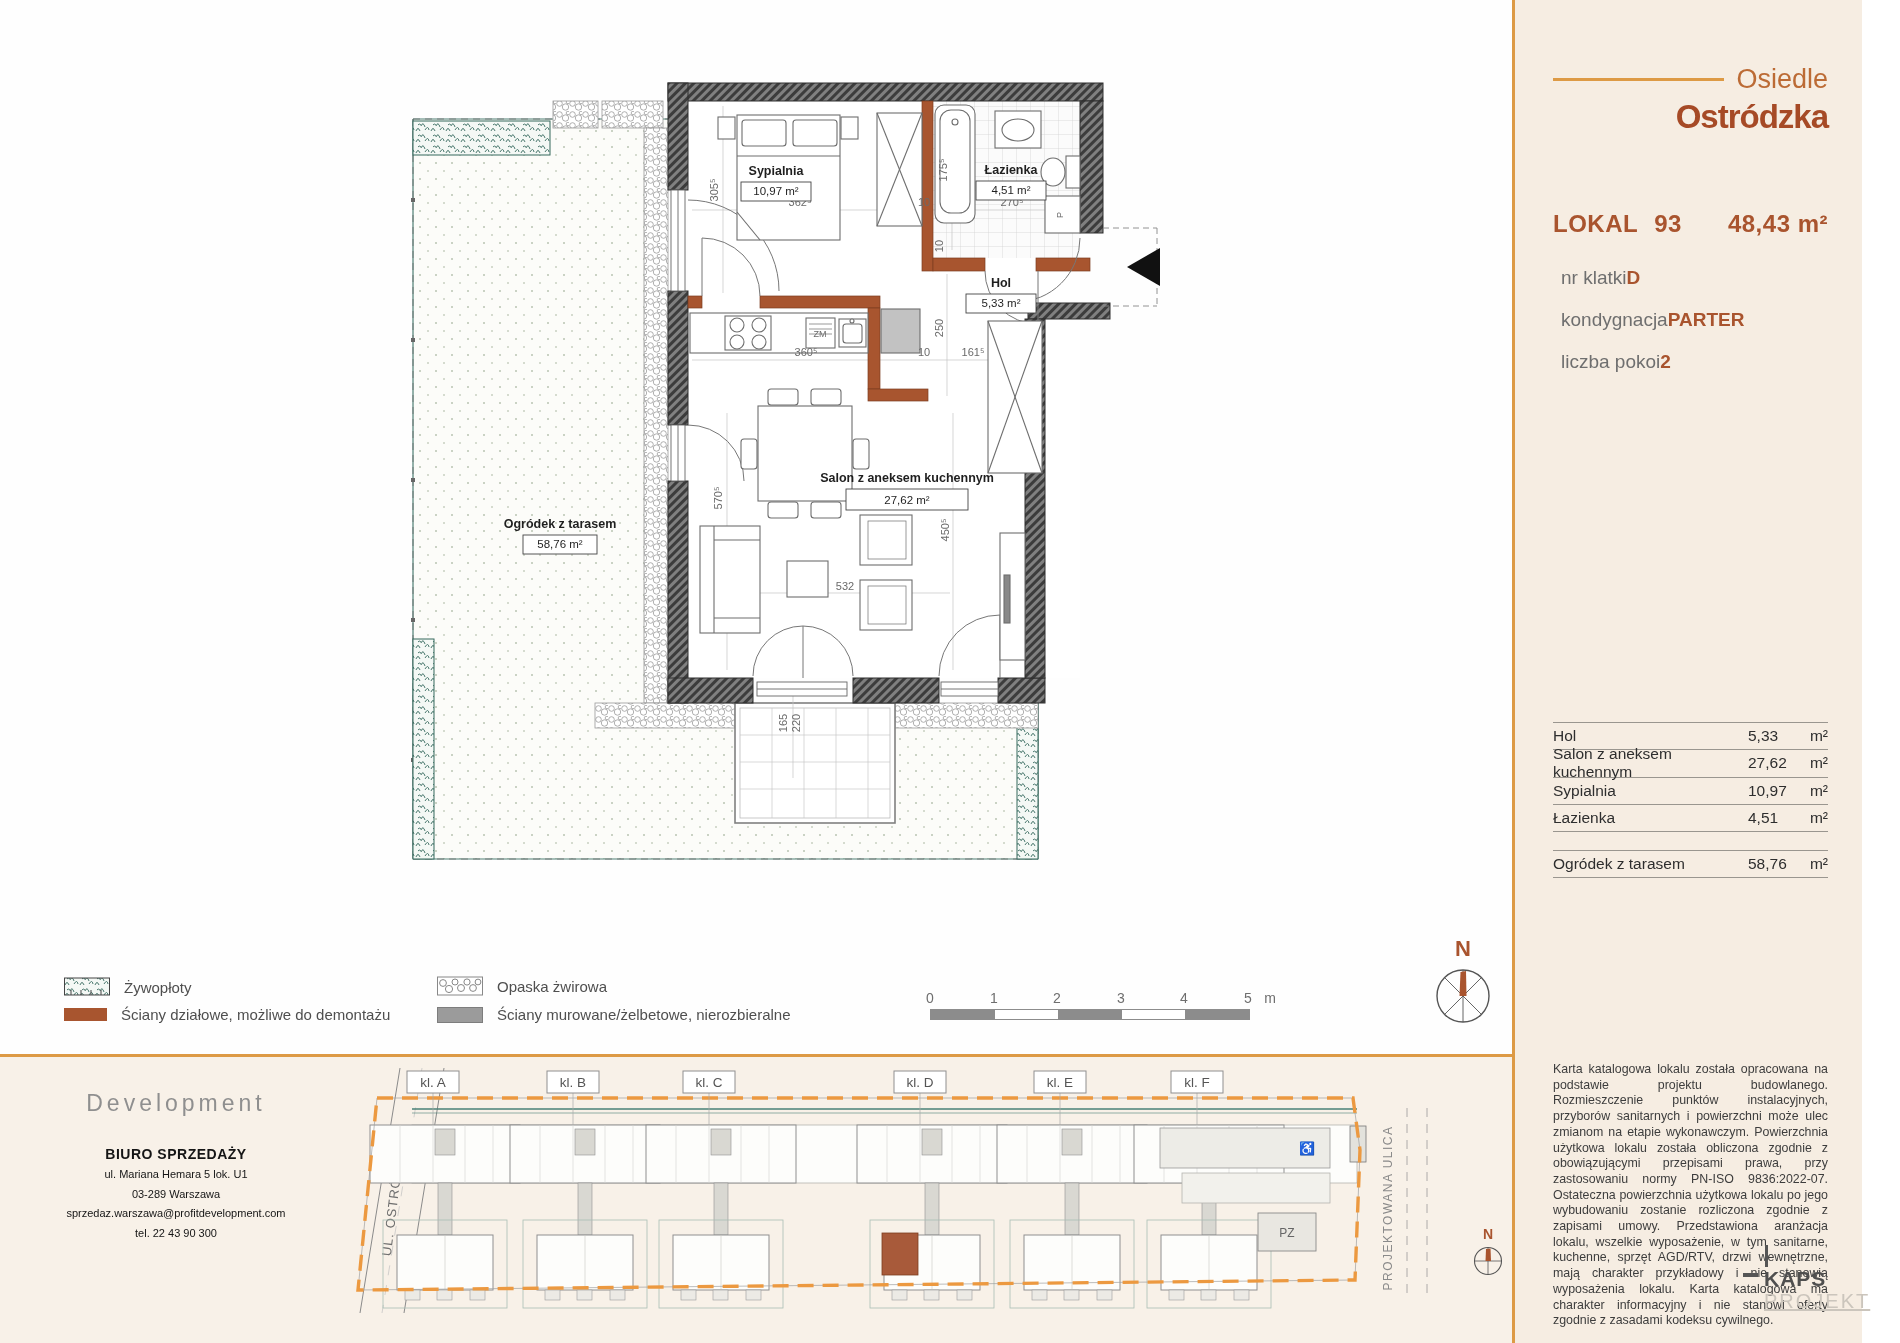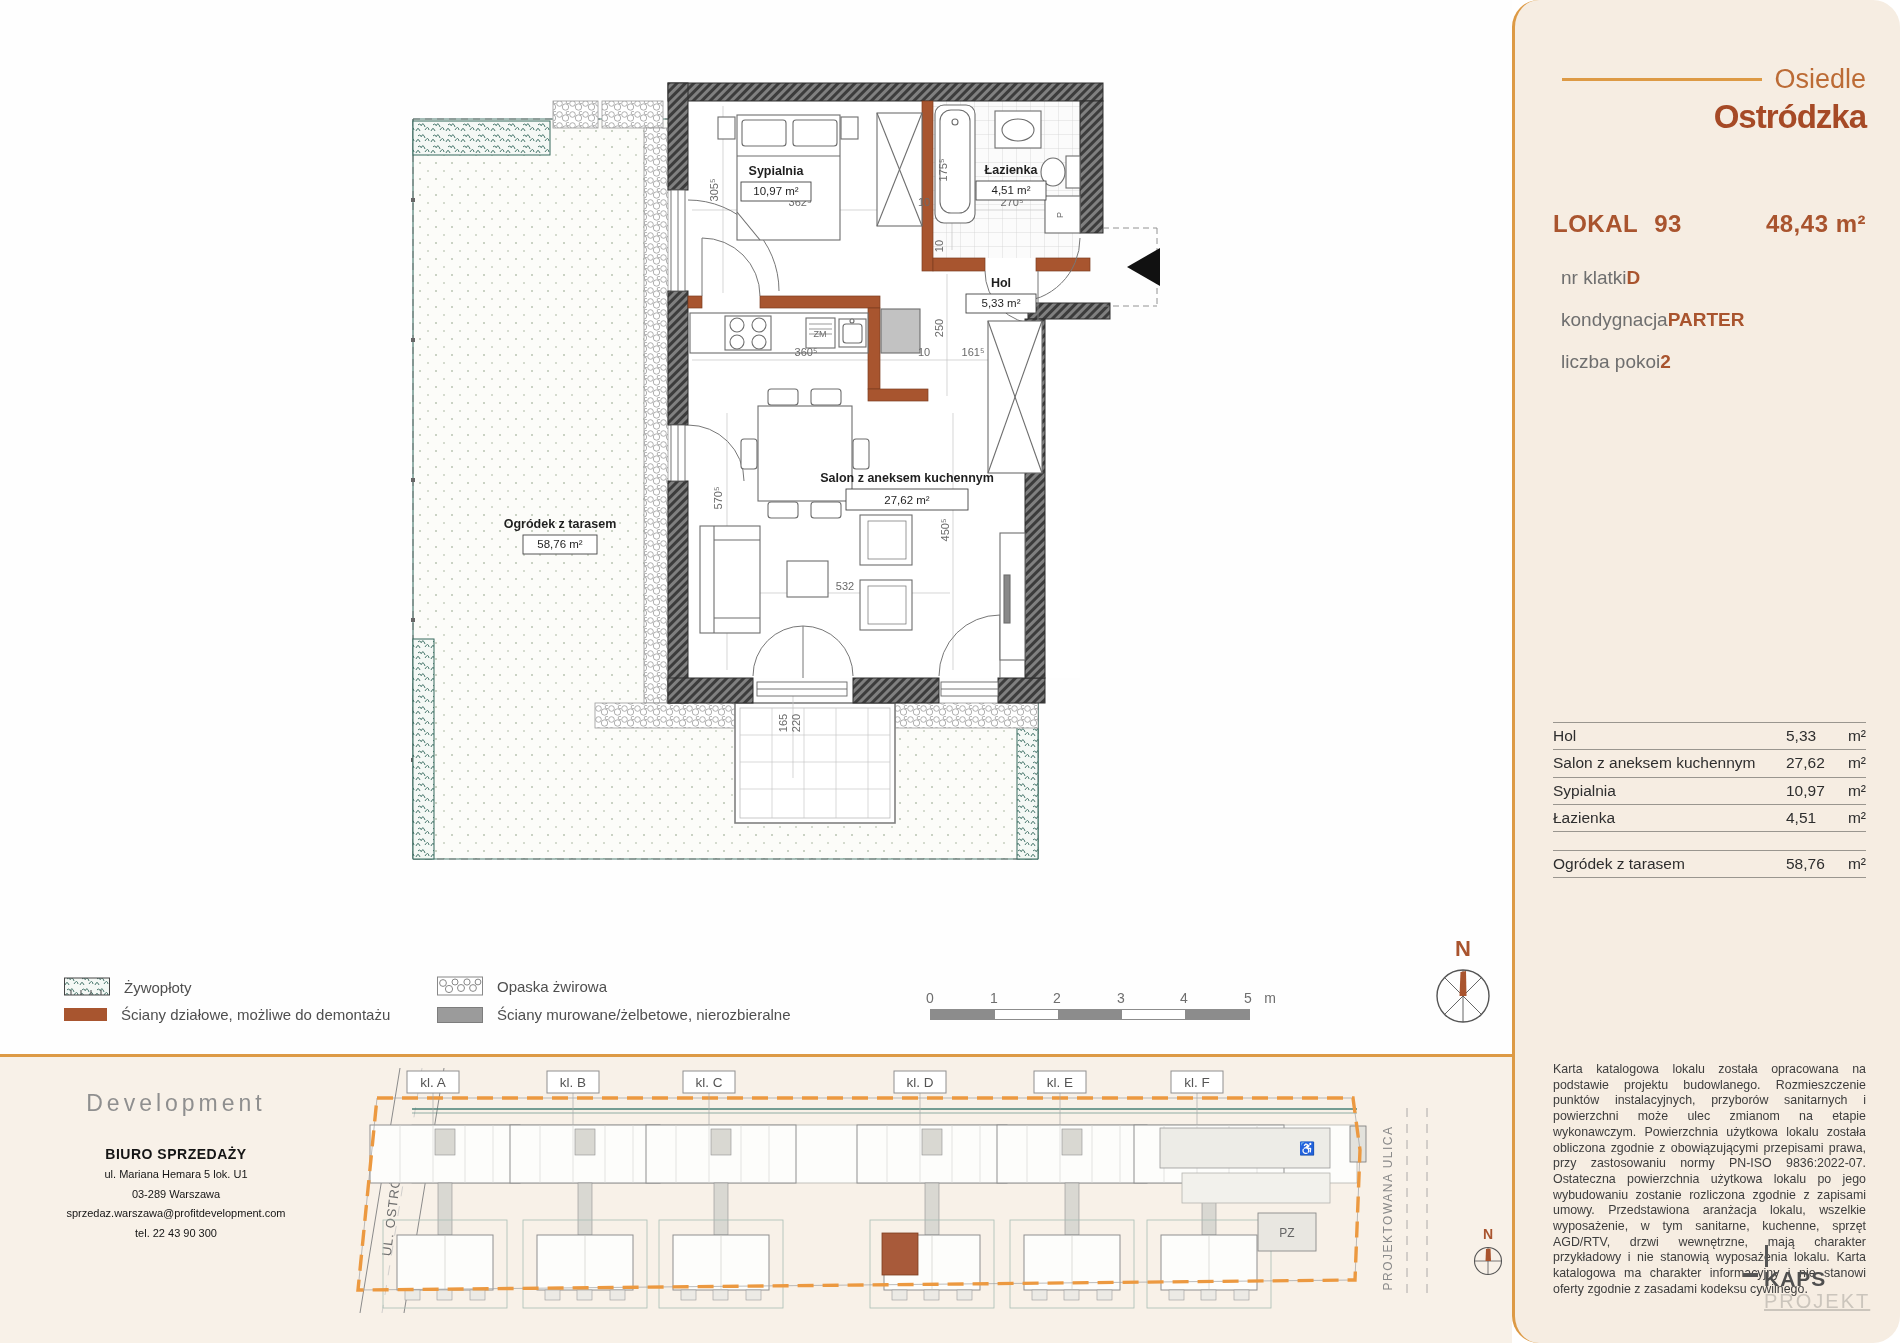--- a/index.html
+++ b/index.html
@@ -3,22 +3,22 @@
 <meta charset="utf-8">
 <style>
   html,body{margin:0;padding:0;background:#e8e8e8;}
   .page{position:relative;width:1900px;height:1343px;background:#ffffff;
         font-family:"Liberation Sans",sans-serif;overflow:hidden;}
   
   .main-top{position:absolute;left:0;top:0;width:1512px;height:1054px;background:#fefefe;}
   .divider{position:absolute;left:0;top:1054px;width:1512px;height:3px;background:#DD9A45;}
   .bottom{position:absolute;left:0;top:1057px;width:1512px;height:286px;background:#F8F1E8;}
   
-  .sidebar{position:absolute;left:1512px;top:0;width:388px;height:1343px;background:#F6EDE2;
-           border-left:3px solid #DD9A45;box-sizing:border-box;border-radius:27px;}
+  .sidebar{position:absolute;left:1512px;top:0;width:350px;height:1343px;background:#F6EDE2;
+           border-left:3px solid #DD9A45;box-sizing:border-box;}
   .brand{position:absolute;left:38px;right:34px;top:64px;}
   .brand-row{display:flex;align-items:center;justify-content:flex-end;gap:12px;}
   .brand-line{flex:1;height:3px;background:#DD9A45;max-width:200px;}
   .brand-label{font-size:27px;color:#BC6B35;font-weight:500;}
   .brand-name{font-size:33px;font-weight:800;color:#A64A26;text-align:right;margin-top:3px;letter-spacing:-1px;}
   .lokal-row{position:absolute;left:38px;right:34px;top:210px;display:flex;justify-content:space-between;
              color:#A9542E;font-size:24px;font-weight:700;letter-spacing:.5px;}
   .lokal-left span{margin-right:16px;}
   .attrs{position:absolute;left:46px;right:34px;top:268px;}
   .attr-row{display:flex;justify-content:flex-start;font-size:19px;line-height:19px;margin-bottom:23px;}

